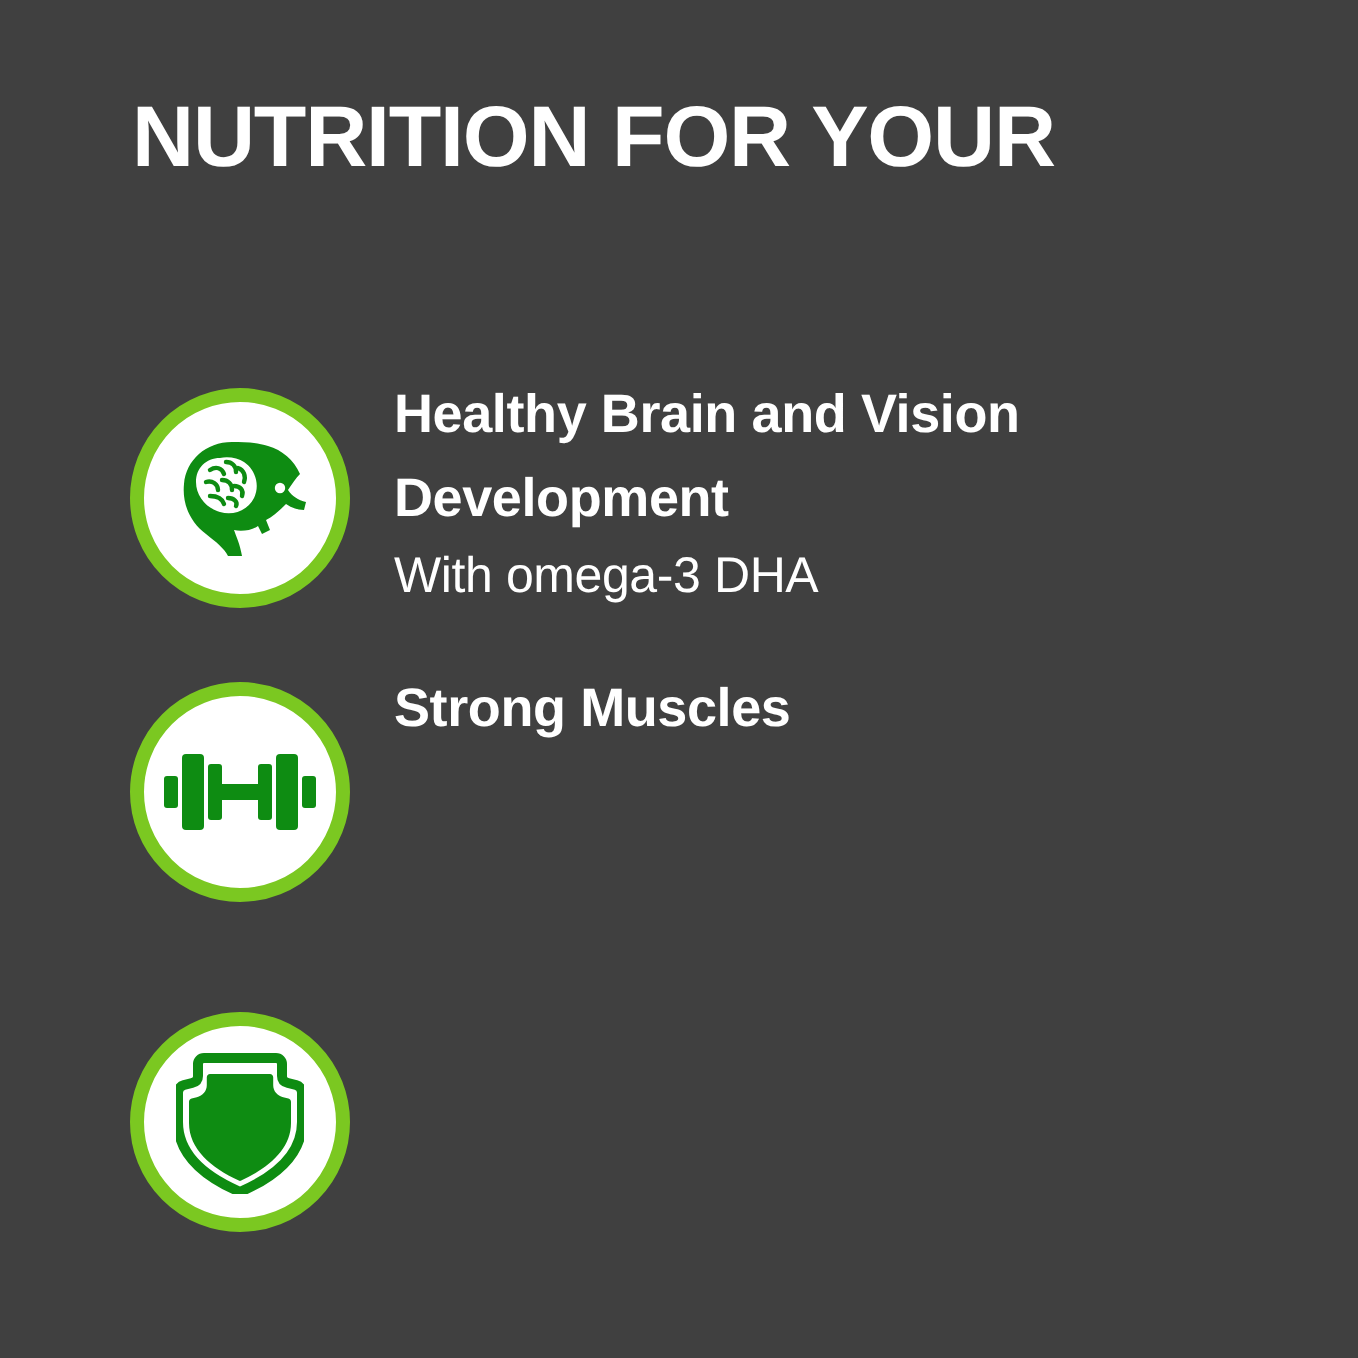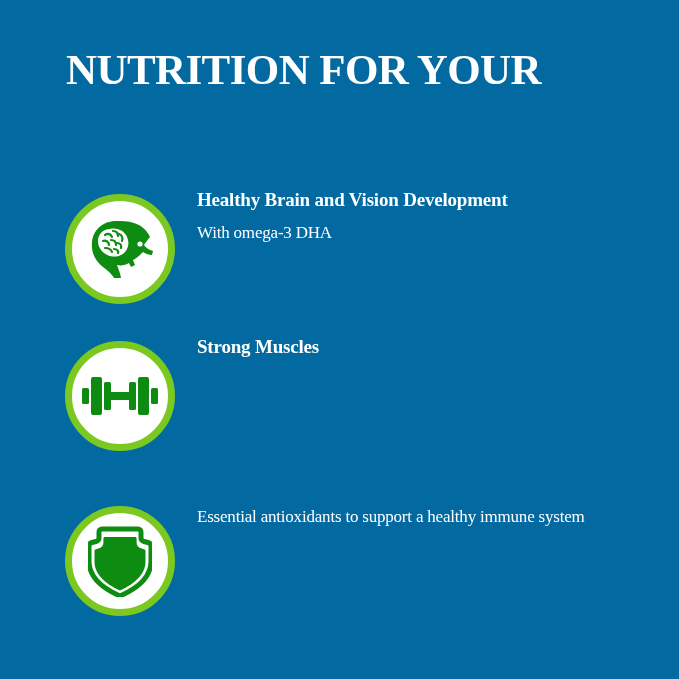--- a/index.html
+++ b/index.html
@@ -10,22 +10,21 @@
     width: 679px;
     height: 679px;
     background: #0e8c12;
     font-family: "Liberation Sans", sans-serif;
     overflow: hidden;
     position: relative;
   }
   #infographic {
     position: absolute;
     inset: 0;
-    background: #0369a1;
-    font-family: Liberation Serif, serif;
+    background: #404040;
   }
   .headline {
     position: absolute;
     left: 66px;
     top: 44px;
     width: 560px;
     color: #ffffff;
     font-weight: bold;
     font-size: 43px;
     line-height: 51px;
@@ -69,29 +68,29 @@
   }
   .benefit-text {
     position: absolute;
     left: 197px;
     top: 0px;
     width: 460px;
   }
   .benefit-title {
     color: #ffffff;
     font-weight: bold;
-    font-size: 19px;
-    line-height: 28px;
+    font-size: 27px;
+    line-height: 42px;
     letter-spacing: -0.2px;
     margin: 0;
   }
   .benefit-desc {
     color: #ffffff;
     font-weight: normal;
-    font-size: 17px;
+    font-size: 25px;
     line-height: 33px;
     letter-spacing: -0.2px;
     margin: 2px 0 0 0;
   }
 </style>
 </head>
 <body>
 
 <div id="infographic">
 
@@ -149,18 +148,17 @@
     <div class="benefit-row row-2">
       <div class="icon-badge">
         <span>
           <svg width="64" height="72" viewBox="0 0 64 72" aria-hidden="true">
             <path d="M14 4 L50 4 C51.7 4 53 5.3 53 7 L53 13 C53 15 54 16 56 16.5 L60 17.5 C61.8 18 63 19.5 63 21.3 L63 36 C63 52 50 63 33 70.5 C32.4 70.8 31.6 70.8 31 70.5 C14 63 1 52 1 36 L1 21.3 C1 19.5 2.2 18 4 17.5 L8 16.5 C10 16 11 15 11 13 L11 7 C11 5.3 12.3 4 14 4 Z" fill="none" stroke="#0e8c12" stroke-width="5" stroke-linejoin="round"></path>
             <path d="M17 12 L47 12 C47.9 12 48.6 12.7 48.6 13.6 L48.6 17.5 C48.6 20.6 50.6 22.8 53.6 23.6 L56.2 24.3 C57 24.5 57.5 25.2 57.5 26 L57.5 36.5 C57.5 49.5 46.5 58.8 32.6 65.3 C32.2 65.5 31.8 65.5 31.4 65.3 C17.5 58.8 6.5 49.5 6.5 36.5 L6.5 26 C6.5 25.2 7 24.5 7.8 24.3 L10.4 23.6 C13.4 22.8 15.4 20.6 15.4 17.5 L15.4 13.6 C15.4 12.7 16.1 12 17 12 Z" fill="#0e8c12"></path>
           </svg>
         </span>
       </div>
       <div class="benefit-text">
-        <p class="benefit-desc">Essential antioxidants to support a healthy immune system</p>
       </div>
     </div>
 
   </div>
 </div>
 
 </body></html>

